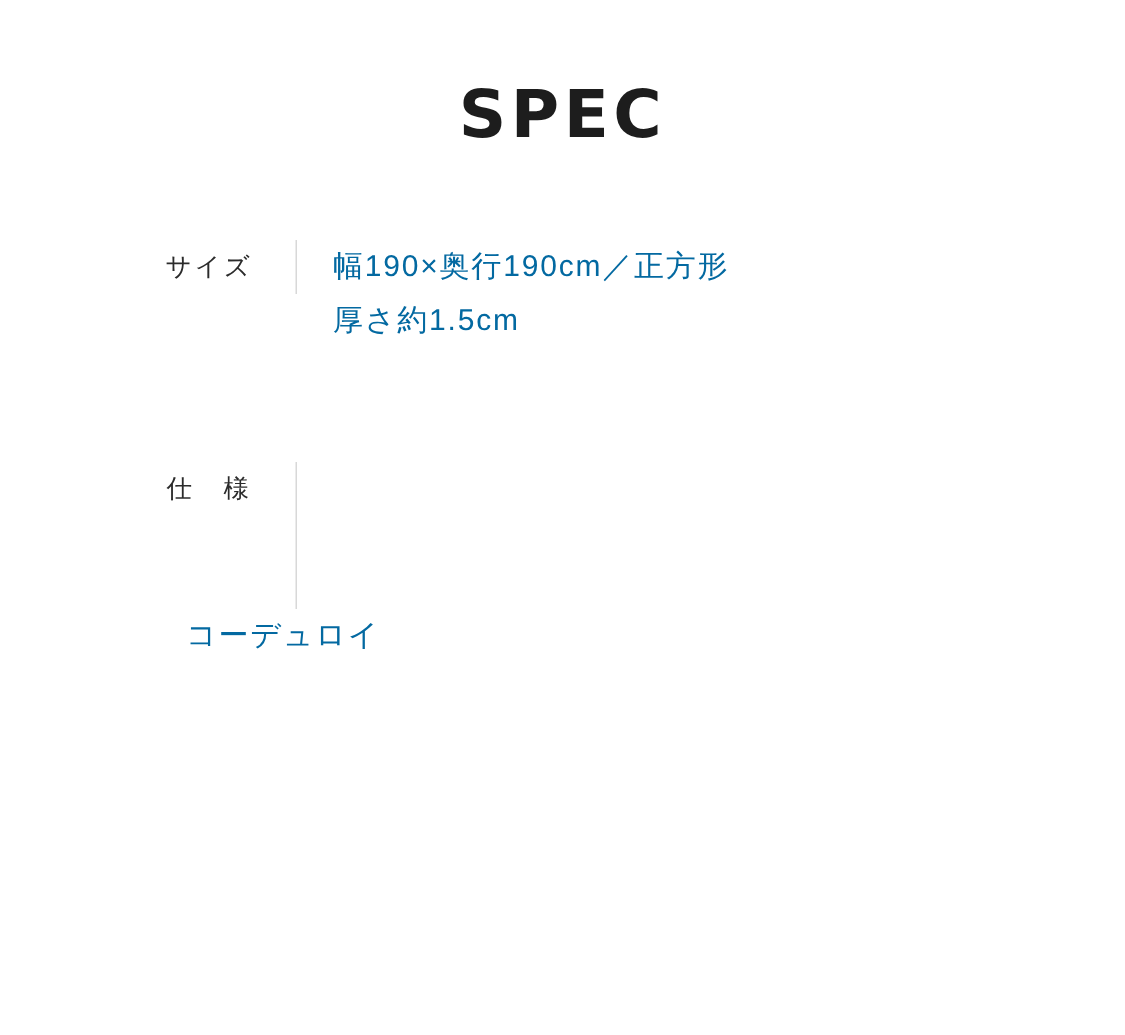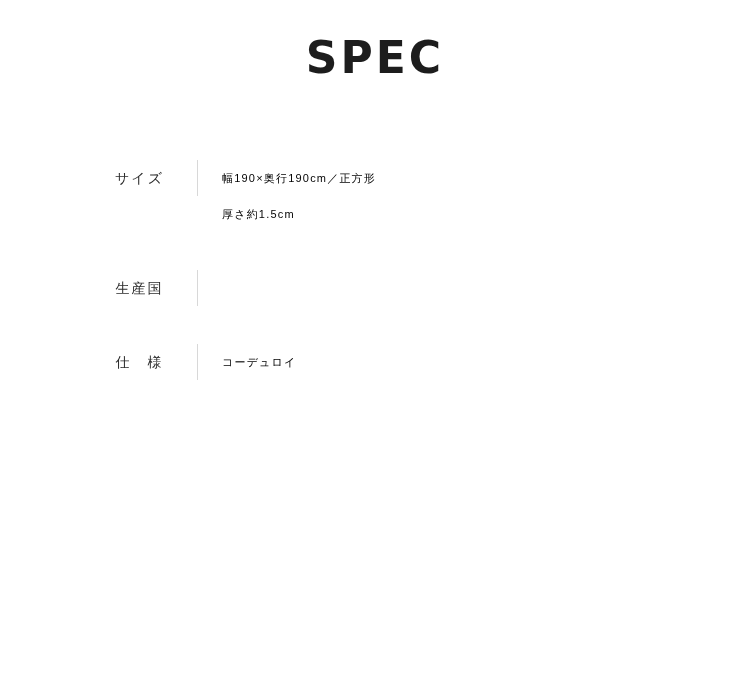--- a/index.html
+++ b/index.html
@@ -15,21 +15,21 @@
     overflow: hidden;
   }
   .page {
     position: relative;
     width: 750px;
     height: 690px;
     box-sizing: border-box;
   }
   .spec-title {
     position: absolute;
-    top: 32px;
+    top: 51px;
     left: 0;
     width: 750px;
     text-align: center;
     font-size: 44px;
     font-weight: bold;
     letter-spacing: 3px;
     color: #1d1d1d;
     font-family: "DejaVu Sans", "Liberation Sans", sans-serif;
   }
   .spec-table {
@@ -38,39 +38,40 @@
     left: 100px;
     width: 560px;
   }
   .spec-row {
     display: flex;
     align-items: flex-start;
     margin-bottom: 38px;
   }
   .spec-row:last-child {
     margin-bottom: 0;
+    flex-direction: column;
   }
   .spec-label {
     width: 98px;
     flex: 0 0 98px;
-    font-size: 14px;
+    font-size: 17px;
     line-height: 36px;
     color: #2b2b2b;
     letter-spacing: 2px;
     text-align: center;
     padding-right: 18px;
     box-sizing: border-box;
     border-right: 1px solid #d8d8d8;
     white-space: pre;
   }
   .spec-value {
     padding-left: 24px;
-    font-size: 11px;
+    font-size: 20px;
     line-height: 36px;
-    color: #000000;
+    color: #0369a1;
     letter-spacing: 1.2px;
   }
   .spec-value div {
     white-space: nowrap;
   }
 </style>
 </head>
 <body>
 
 <div class="page">
@@ -82,21 +83,20 @@
     <div class="spec-row">
       <div class="spec-label">サイズ</div>
       <div class="spec-value">
         <div>幅190×奥行190cm／正方形</div>
         <div>厚さ約1.5cm</div>
       </div>
     </div>
 
 
     <div class="spec-row">
-      <div class="spec-label">生産国</div>
     </div>
 
     <div class="spec-row">
       <div class="spec-label">仕　様</div>
       <div class="spec-value">
         <div>コーデュロイ</div>
       </div>
     </div>
 
   </div>

